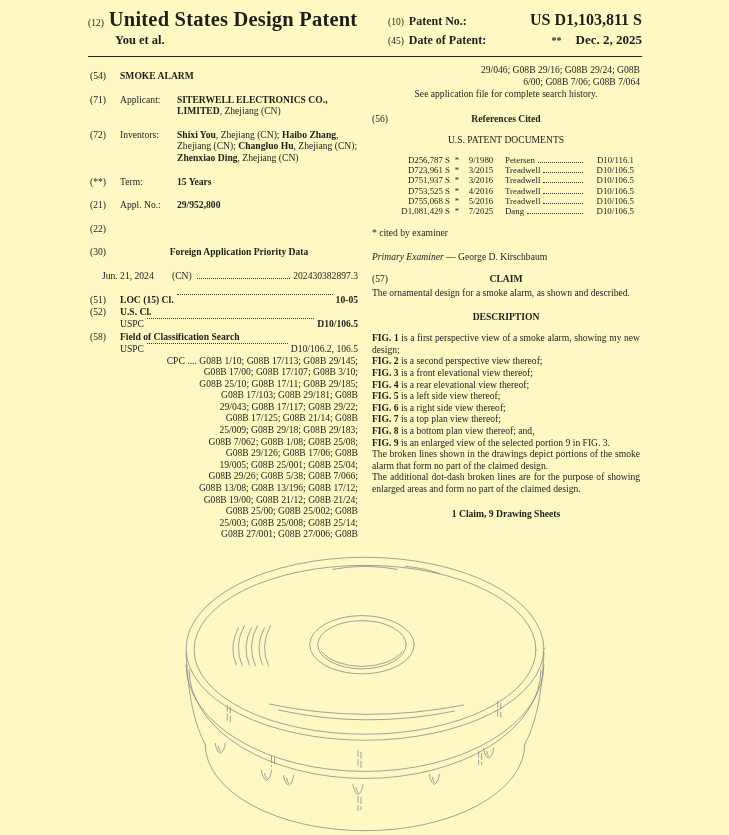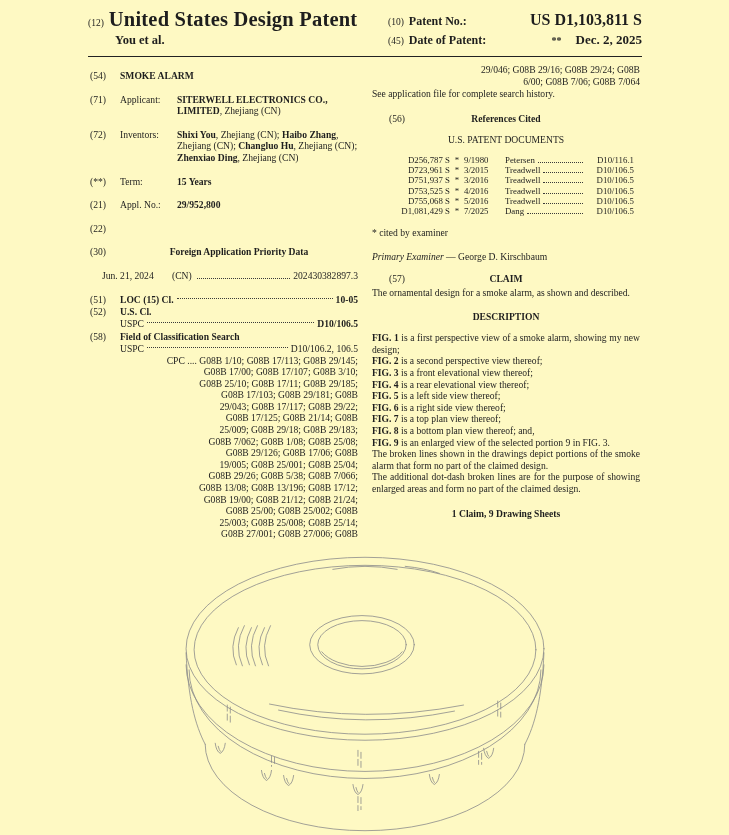--- a/index.html
+++ b/index.html
@@ -33,40 +33,40 @@
   .col-left  { left:90px;  top:70px; width:268px; }
   .col-right { left:372px; top:64px; width:268px; }
 
   .field { display:flex; margin-bottom:12px; }
   .fnum { width:30px; flex:none; }
   .fbody { flex:1; display:flex; }
   .flabel { width:57px; flex:none; }
   .fval { flex:1; }
   .center-title { flex:1; text-align:center; font-weight:bold; }
 
-  .leader-line { display:flex; align-items:center; }
+  .leader-line { display:flex; align-items:flex-start; }
   .dots { flex:1; border-bottom:1.6px dotted #3a3a3a; margin:0 3px 2px 3px; min-width:12px; }
 
   .priority-line { display:flex; align-items:baseline; margin:0 0 12px 12px; }
   .priority-date { width:70px; flex:none; }
   .priority-country { flex:none; margin-right:2px; }
 
   .tight { margin-bottom:1px; }
   .f52-block { margin-bottom:2px; }
   .cpc-line { text-align:right; white-space:nowrap; }
   .sec-head { position:relative; text-align:center; font-weight:bold; margin:13px 0 10px; }
-  .sec-head .fnum-abs { position:absolute; left:17px; top:0; font-weight:normal; }
+  .sec-head .fnum-abs { position:absolute; left:0; top:0; font-weight:normal; }
   .us-docs-title { text-align:center; margin-bottom:9px; }
-  .search-note { margin-top:1px; }
+  .search-note { text-align:center; margin-top:1px; }
 
   .ref-table { font-size:8.8px; line-height:10.2px; padding:0 6px 0 14px; }
   .ref-row { display:flex; align-items:baseline; }
   .ref-no { width:64px; text-align:right; flex:none; }
   .ref-star { width:14px; text-align:center; flex:none; }
-  .ref-date { width:34px; text-align:left; flex:none; margin-right:7px; }
+  .ref-date { width:34px; text-align:center; flex:none; margin-right:7px; }
   .ref-name { flex:none; }
   .ref-dots { flex:1; border-bottom:1.5px dotted #3a3a3a; margin:0 3px 2px 3px; }
   .ref-cls { width:48px; text-align:right; flex:none; }
 
   .cited-note { margin-top:11px; }
   .examiner { margin-top:12px; }
   .claim-text { text-align:justify; }
   .fig-line { text-align:justify; }
   .desc-para { text-align:justify; }
   .figures-block { margin-top:0; }

